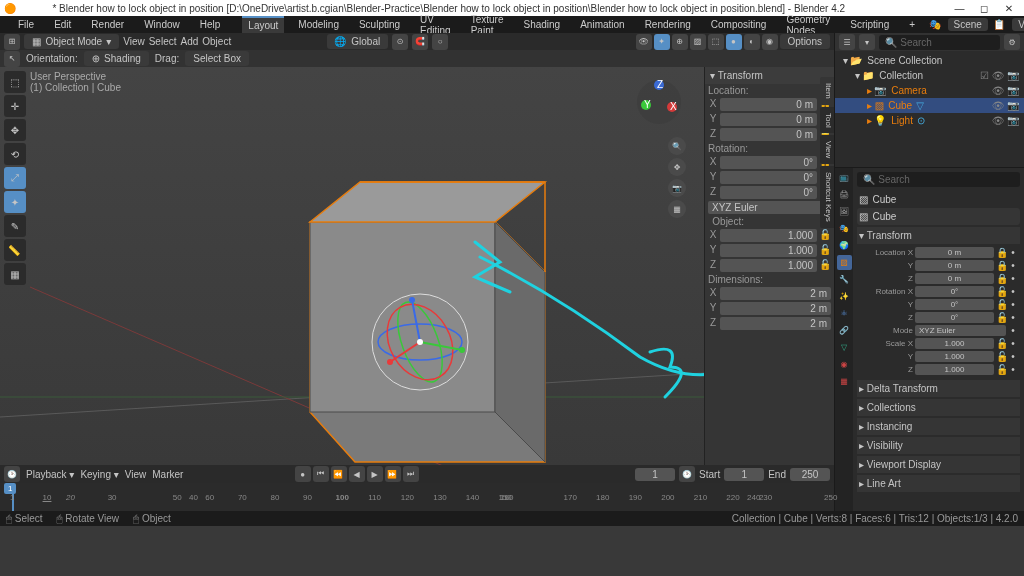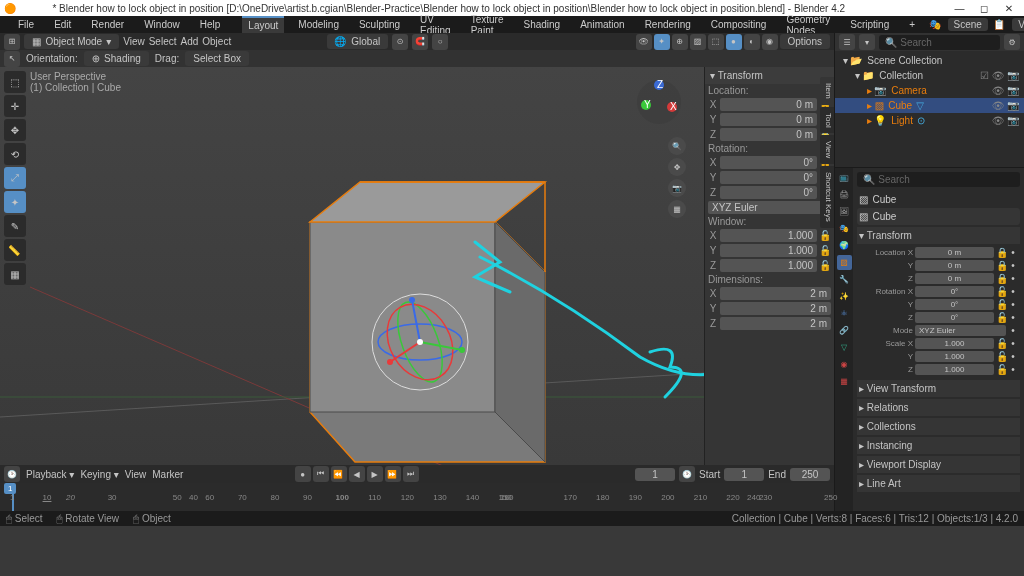--- a/index.html
+++ b/index.html
@@ -31,21 +31,21 @@
 .timeline-header { height: 18px; background: #2a2a2a; display: flex; align-items: center; padding: 0 4px; gap: 6px; }
 .timeline-header .center { margin: 0 auto; display: flex; gap: 2px; }
 .timeline-header .right { margin-left: auto; display: flex; gap: 4px; align-items: center; }
 .num-field { background: #545454; padding: 1px 6px; border-radius: 3px; min-width: 40px; text-align: center; }
 .timeline-ruler { flex: 1; background: #2b2b2b; position: relative; display: flex; align-items: center; }
 .ruler-tick { position: absolute; font-size: 8px; color: #888; }
 .playhead { position: absolute; left: 12px; top: 0; bottom: 0; width: 2px; background: #568fc5; }
 .playhead::before { content: attr(data-num); position: absolute; top: 0; left: -8px; background: #568fc5; color: #fff; padding: 1px 4px; border-radius: 2px; font-size: 8px; }
 .n-panel { position: absolute; right: 0; top: 0; width: 130px; background: #353535; border-left: 1px solid #222; height: 100%; font-size: 9px; }
 .n-panel .panel-header { padding: 3px 5px; background: #3c3c3c; cursor: pointer; }
-.n-panel .prop-row { display: flex; align-items: center; padding: 1px 3px; gap: 2px; }
+.n-panel .prop-row { display: flex; align-items: flex-start; padding: 1px 3px; gap: 2px; }
 .n-panel .prop-row .label { width: 40px; text-align: right; padding-right: 4px; color: #999; }
 .n-panel .prop-row .axis { width: 10px; text-align: center; color: #999; }
 .n-panel .val { flex: 1; background: #545454; padding: 1px 4px; text-align: right; border-radius: 2px; }
 .n-panel .lock { width: 12px; text-align: center; cursor: pointer; }
 .n-tabs { position: absolute; right: 0; top: 10px; width: 14px; display: flex; flex-direction: column; gap: 2px; }
 .n-tab { writing-mode: vertical-rl; padding: 6px 1px; background: #2b2b2b; font-size: 8px; cursor: pointer; border-radius: 2px 0 0 2px; }
 .n-tab.active { background: #353535; }
 .right-panel { width: 190px; background: #2b2b2b; display: flex; flex-direction: column; border-left: 1px solid #1a1a1a; }
 .outliner { height: 135px; border-bottom: 1px solid #1a1a1a; display: flex; flex-direction: column; }
 .outliner-header { height: 18px; background: #323232; display: flex; align-items: center; padding: 0 4px; gap: 4px; }
@@ -280,21 +280,21 @@
           </div>
         <div class="prop-row">
             <span class="axis">Z</span>
             <span class="val">0°</span>
             <span class="lock">🔓</span>
           </div>
         <div class="prop-row">
             <span class="val" style="text-align:left">XYZ Euler</span>
           </div>
         <div class="prop-row">
-            <span class="label">Window:</span>
+            <span class="label">Object:</span>
           </div>
         <div class="prop-row">
             <span class="axis">X</span>
             <span class="val">1.000</span>
             <span class="lock">🔓</span>
           </div>
         <div class="prop-row">
             <span class="axis">Y</span>
             <span class="val">1.000</span>
             <span class="lock">🔓</span>
@@ -504,24 +504,24 @@
               <span class="plock">🔓</span>
               <span class="plock">•</span>
             </div>
           <div class="prow">
               <span class="plabel">Z</span>
               <span class="pval">1.000</span>
               <span class="plock">🔓</span>
               <span class="plock">•</span>
             </div>
         </div>
-        <div class="section-h">▸ <span>View Transform</span></div>
-        <div class="section-h">▸ <span>Relations</span></div>
+        <div class="section-h">▸ <span>Delta Transform</span></div>
         <div class="section-h">▸ <span>Collections</span></div>
         <div class="section-h">▸ <span>Instancing</span></div>
+        <div class="section-h">▸ <span>Visibility</span></div>
         <div class="section-h">▸ <span>Viewport Display</span></div>
         <div class="section-h">▸ <span>Line Art</span></div>
       </div>
     </div>
   </div>
 </div>
 
 <div class="statusbar">
   <span>🖱 <span>Select</span></span>
   <span>🖱 <span>Rotate View</span></span>

